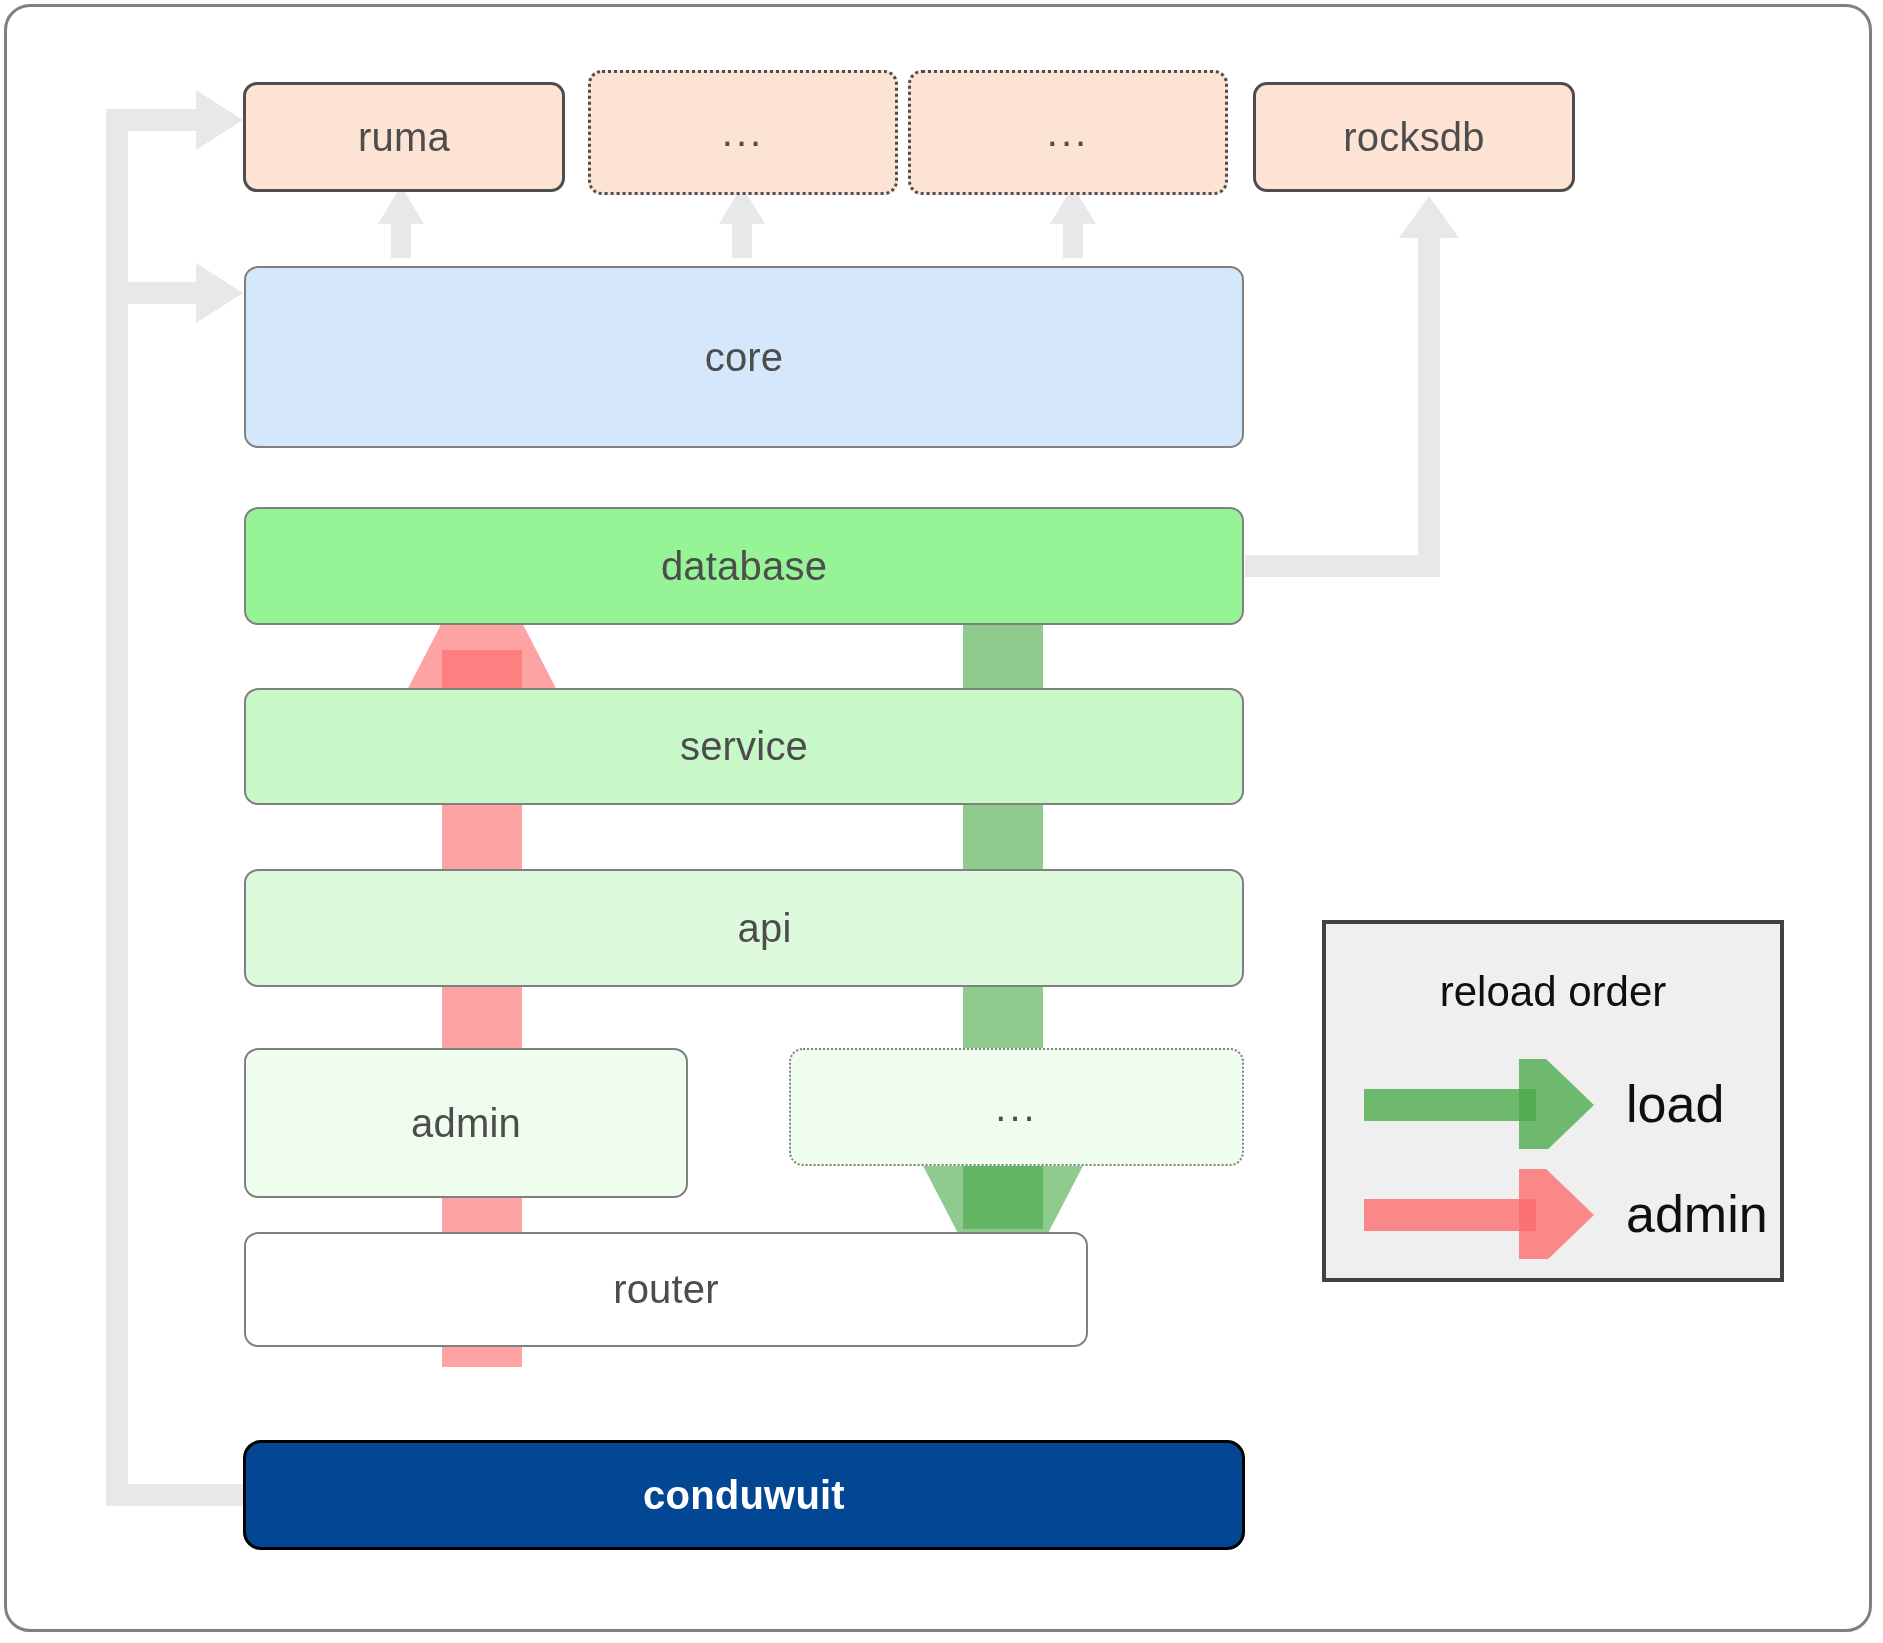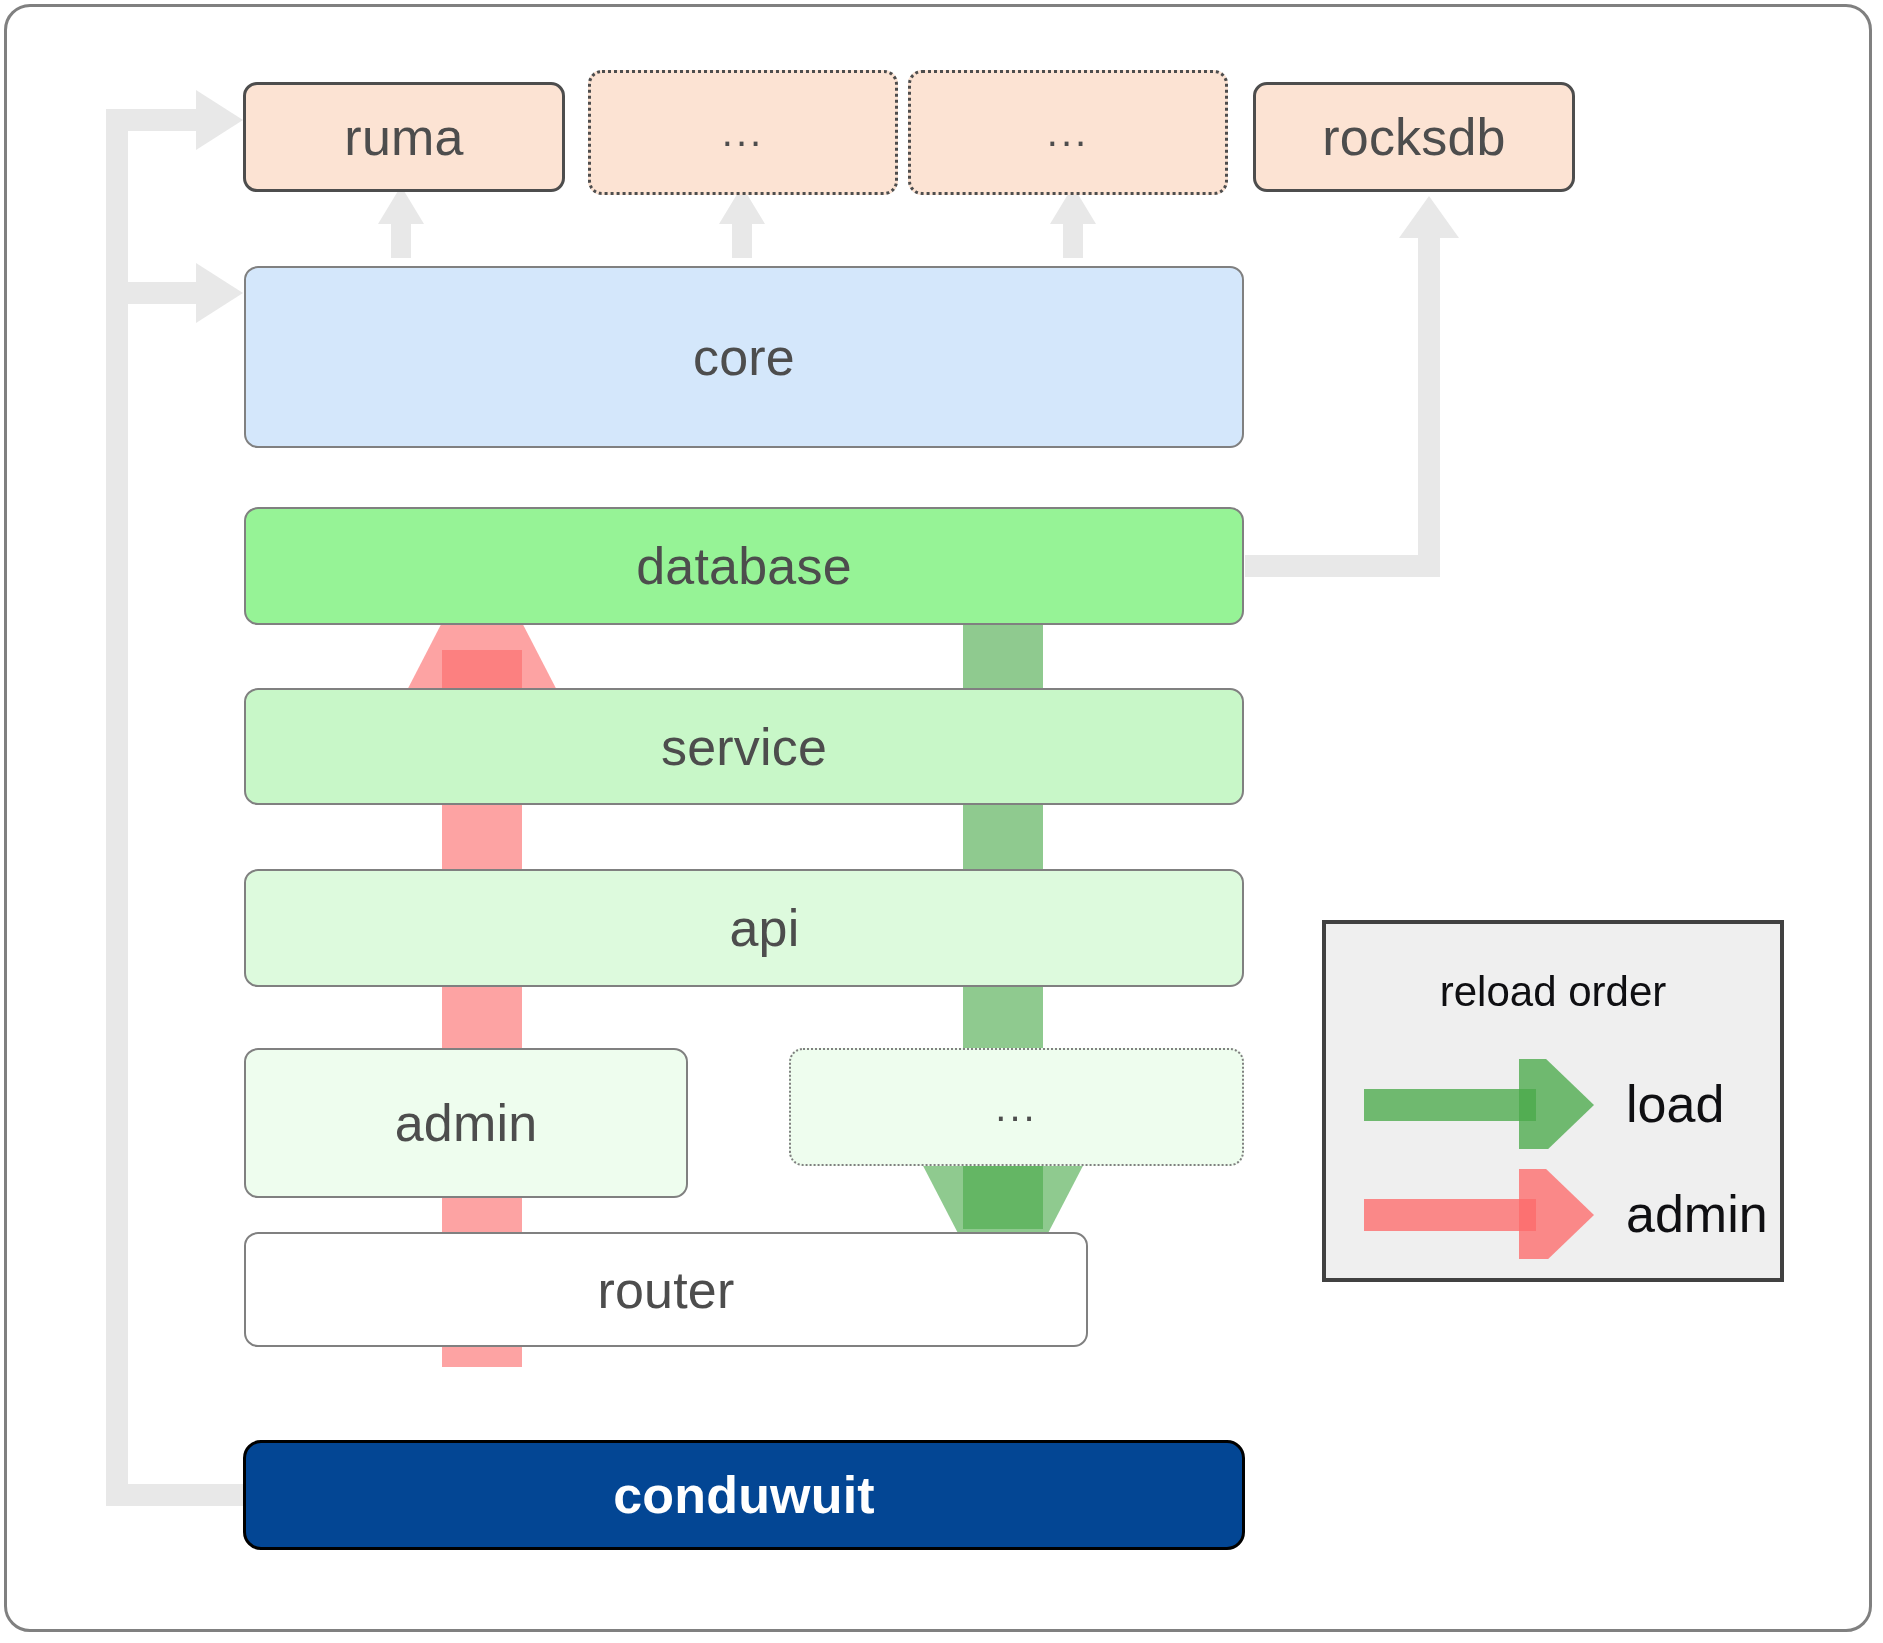--- a/index.html
+++ b/index.html
@@ -28,21 +28,21 @@
     box-sizing: border-box;
     background: #ffffff;
   }
   .node {
     position: absolute;
     box-sizing: border-box;
     display: flex;
     align-items: center;
     justify-content: center;
     border-radius: 14px;
-    font-size: 52px;
+    font-size: 40px;
     color: #4d4d4d;
     letter-spacing: 0.2px;
     z-index: 4;
   }
   .node.dots {
     font-size: 40px;
     letter-spacing: 3px;
   }
   
   .crate {

